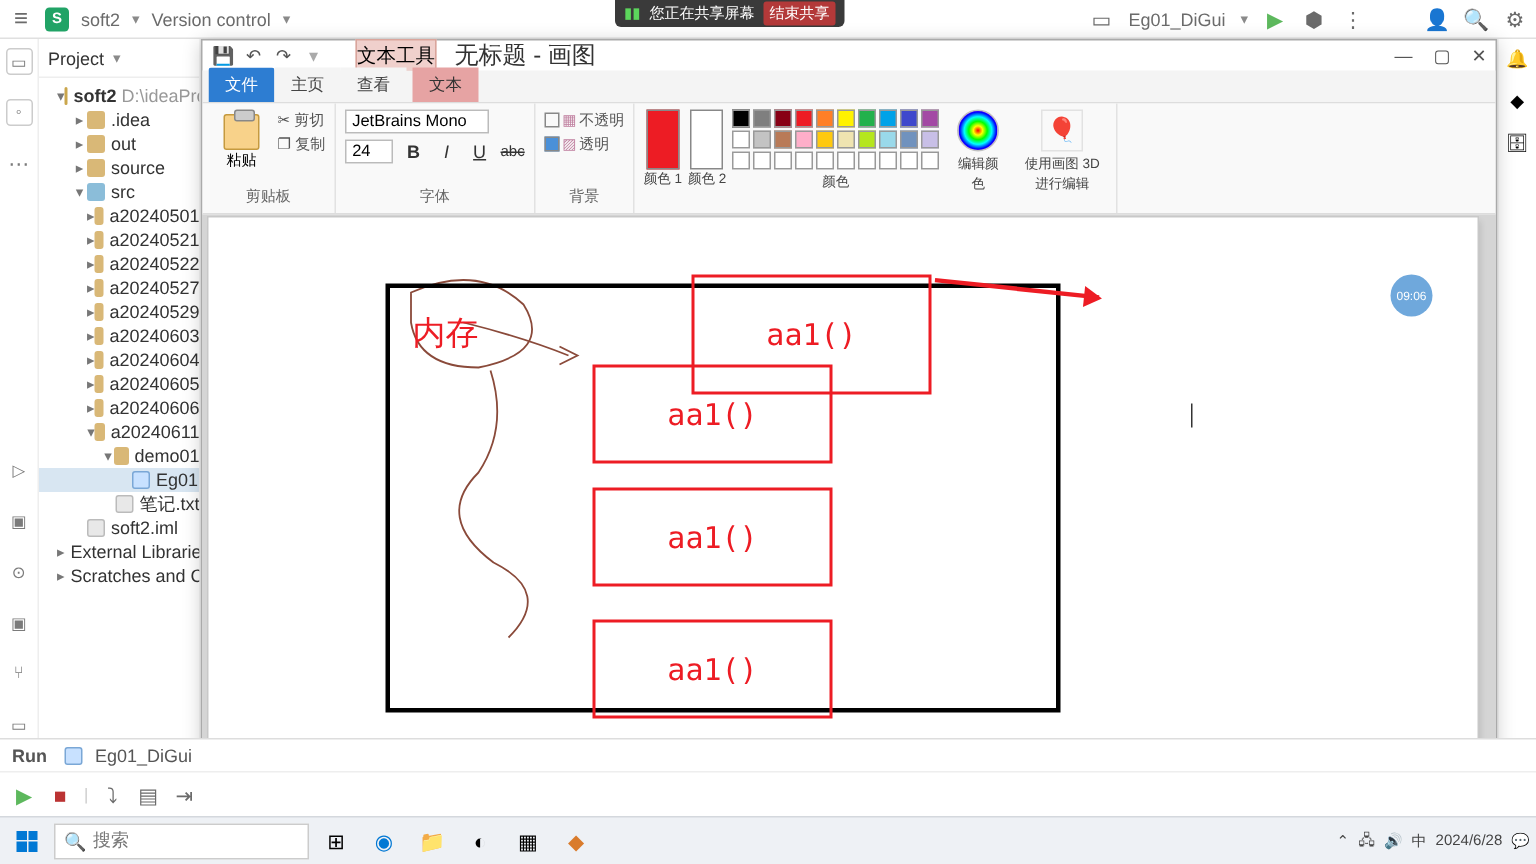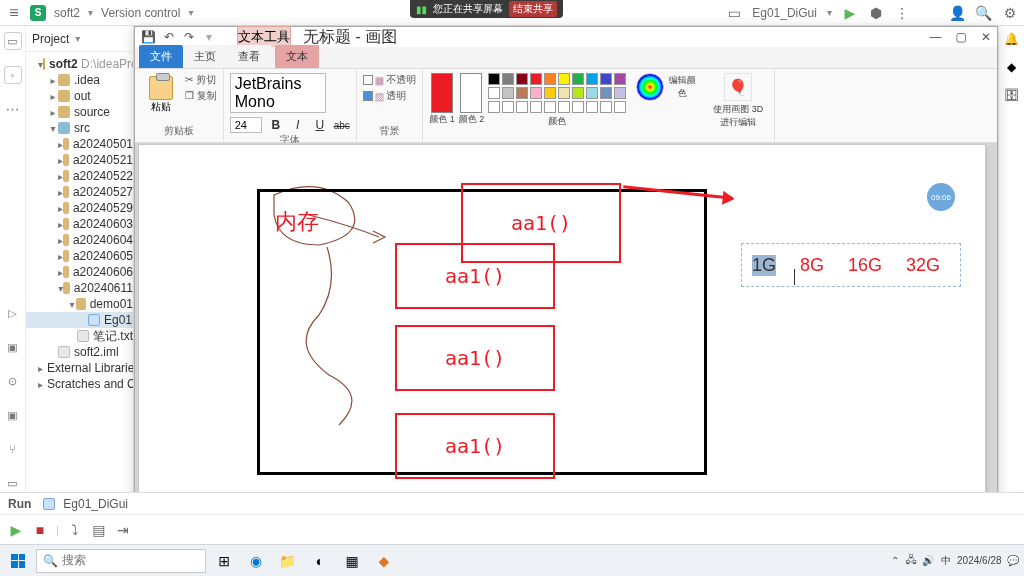--- a/index.html
+++ b/index.html
@@ -50,21 +50,21 @@
 
   
   .ribbon { height: 74px; background: #f9f9f9; border-bottom: 1px solid #ddd; display: flex; }
   .rgroup { border-right: 1px solid #e2e2e2; padding: 4px 6px; display: flex; flex-direction: column; justify-content: space-between; align-items: center; }
   .rgroup .glabel { font-size: 10px; color: #666; text-align: center; }
   .paste-btn { width: 40px; height: 44px; display: flex; flex-direction: column; align-items: center; justify-content: center; }
   .paste-ic { width: 24px; height: 24px; background: #f8d28a; border: 1px solid #c59a3f; border-radius: 2px; position: relative; }
   .paste-ic::after { content: ""; position: absolute; top: -4px; left: 6px; width: 12px; height: 6px; background: #ccc; border: 1px solid #888; border-radius: 2px; }
   .side-mini { display: flex; flex-direction: column; gap: 2px; font-size: 10px; color: #555; margin-left: 4px; }
   .font-row1 { display: flex; align-items: center; gap: 4px; }
-  .font-sel { border: 1px solid #bbb; background: #fff; padding: 1px 4px; font-size: 16px; width: 96px; }
+  .font-sel { border: 1px solid #bbb; background: #fff; padding: 1px 4px; font-size: 11px; width: 96px; }
   .font-row2 { display: flex; align-items: flex-end; gap: 6px; margin-top: 4px; }
   .sz-sel { border: 1px solid #bbb; background: #fff; padding: 1px 4px; width: 32px; font-size: 11px; }
   .fbtn { width: 16px; height: 16px; display: inline-flex; align-items: center; justify-content: center; font-size: 12px; color: #333; }
   .trans-col { display: flex; flex-direction: column; gap: 2px; font-size: 10px; color: #555; }
   .trans-item { display: flex; align-items: center; gap: 2px; }
   .cb { width: 10px; height: 10px; border: 1px solid #888; display: inline-block; }
   .clr-main { width: 22px; height: 40px; background: #ed1c24; border: 1px solid #888; }
   .clr-sec { width: 22px; height: 40px; background: #fff; border: 1px solid #888; }
   .clr-label { font-size: 9px; color: #444; text-align: center; }
   .palette { display: flex; flex-direction: column; gap: 2px; }
@@ -390,21 +390,21 @@
               <div class="sw" style="background: rgb(255, 255, 255);"></div>
               <div class="sw" style="background: rgb(255, 255, 255);"></div>
               <div class="sw" style="background: rgb(255, 255, 255);"></div>
               <div class="sw" style="background: rgb(255, 255, 255);"></div>
               <div class="sw" style="background: rgb(255, 255, 255);"></div>
               <div class="sw" style="background: rgb(255, 255, 255);"></div>
             </div>
           </div>
         <div class="clr-label">颜色</div>
       </div>
-      <div style="display:flex;flex-direction:row;align-items:center;gap:2px;margin-left:6px">
+      <div style="display:flex;flex-direction:column;align-items:center;gap:2px;margin-left:6px">
         <div class="edit-clr"></div>
         <div class="clr-label" style="width:32px">编辑颜色</div>
       </div>
       <div style="display:flex;flex-direction:column;align-items:center;gap:2px;margin-left:6px">
         <div class="img3d">🎈</div>
         <div class="clr-label" style="width:60px">使用画图 3D 进行编辑</div>
       </div>
     </div>
   </div>
 
@@ -415,26 +415,20 @@
         <path class="scribble" d="M 188 102 Q 200 140 180 170 Q 150 200 190 230 Q 230 250 200 280"></path>
         <path class="scribble" d="M 170 70 Q 210 80 240 92 M 234 86 L 246 92 L 234 98"></path>
       </svg>
       <div class="big-rect"></div>
       <div class="mem-label">内存</div>
       <div class="box" style="top:6px;left:322px;width:160px;height:80px">aa1()</div>
       <div class="box" style="top:66px;left:256px;width:160px;height:66px">aa1()</div>
       <div class="box" style="top:148px;left:256px;width:160px;height:66px">aa1()</div>
       <div class="box" style="top:236px;left:256px;width:160px;height:66px">aa1()</div>
       <div class="arrow" style="top:46px;left:484px;width:110px;transform:rotate(6deg)"></div>
-      <div class="txt-box">
-        <span class="hl">1G</span>
-        <span>8G</span>
-        <span>16G</span>
-        <span>32G</span>
-      </div>
       <div class="cursor"></div>
       <div class="tstamp">09:06</div>
     </div>
   </div>
 
   <div class="paint-status">
     <span>✛</span>
     <span>▭ <span>334 × 124像素</span></span>
     <span>▭ <span>1896 × 801像素</span></span>
     <div class="zoom">

